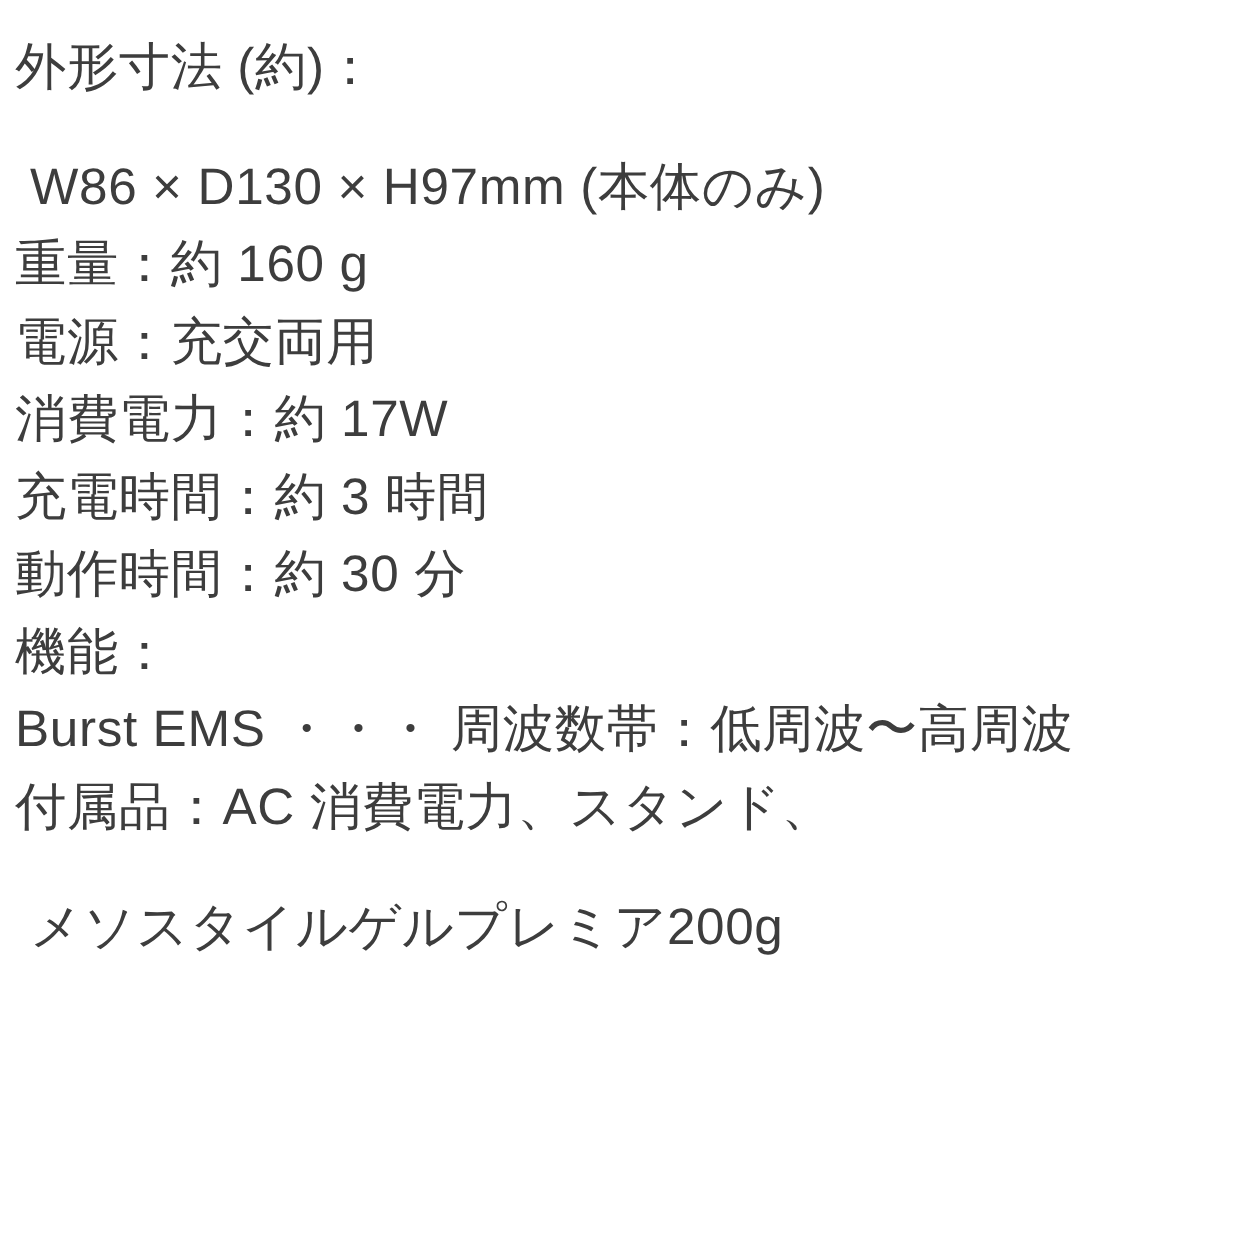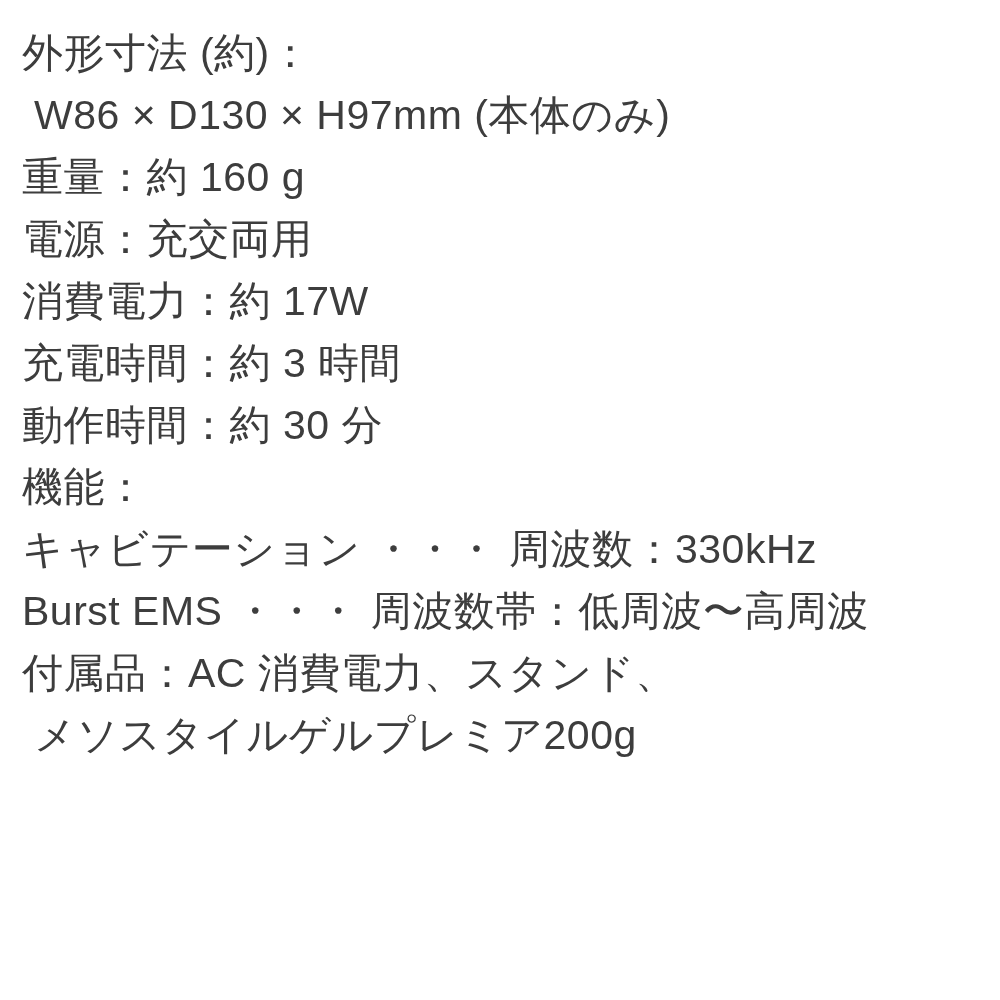--- a/index.html
+++ b/index.html
@@ -11,43 +11,43 @@
     width: 1000px;
     height: 1000px;
     overflow: hidden;
     font-family: "Liberation Sans", "DejaVu Sans", sans-serif;
     color: #3b3b3b;
   }
   #spec-sheet {
     box-sizing: border-box;
     width: 1000px;
     height: 1000px;
-    padding: 22px 26px 0 22px;
+    padding: 22px 26px 0 12px;
   }
   .spec-line {
     font-size: 41px;
     line-height: 62px;
     letter-spacing: 0.5px;
     white-space: pre;
     color: #3d3d3d;
     font-weight: 400;
   }
   .spec-line.indent {
     padding-left: 12px;
+    margin-top: 34px;
   }
 </style>
 </head>
 <body style="background: rgb(255, 255, 255); color: rgb(61, 61, 61);">
 
 <div id="spec-sheet">
     <div class="spec-line">外形寸法 (約)：</div>
     <div class="spec-line indent">W86 × D130 × H97mm (本体のみ)</div>
     <div class="spec-line">重量：約 160 g</div>
     <div class="spec-line">電源：充交両用</div>
     <div class="spec-line">消費電力：約 17W</div>
     <div class="spec-line">充電時間：約 3 時間</div>
     <div class="spec-line">動作時間：約 30 分</div>
     <div class="spec-line">機能：</div>
-    <div class="spec-line">キャビテーション ・・・ 周波数：330kHz</div>
     <div class="spec-line">Burst EMS ・・・ 周波数帯：低周波〜高周波</div>
     <div class="spec-line">付属品：AC 消費電力、スタンド、</div>
     <div class="spec-line indent">メソスタイルゲルプレミア200g</div>
   </div>
 
 </body></html>

